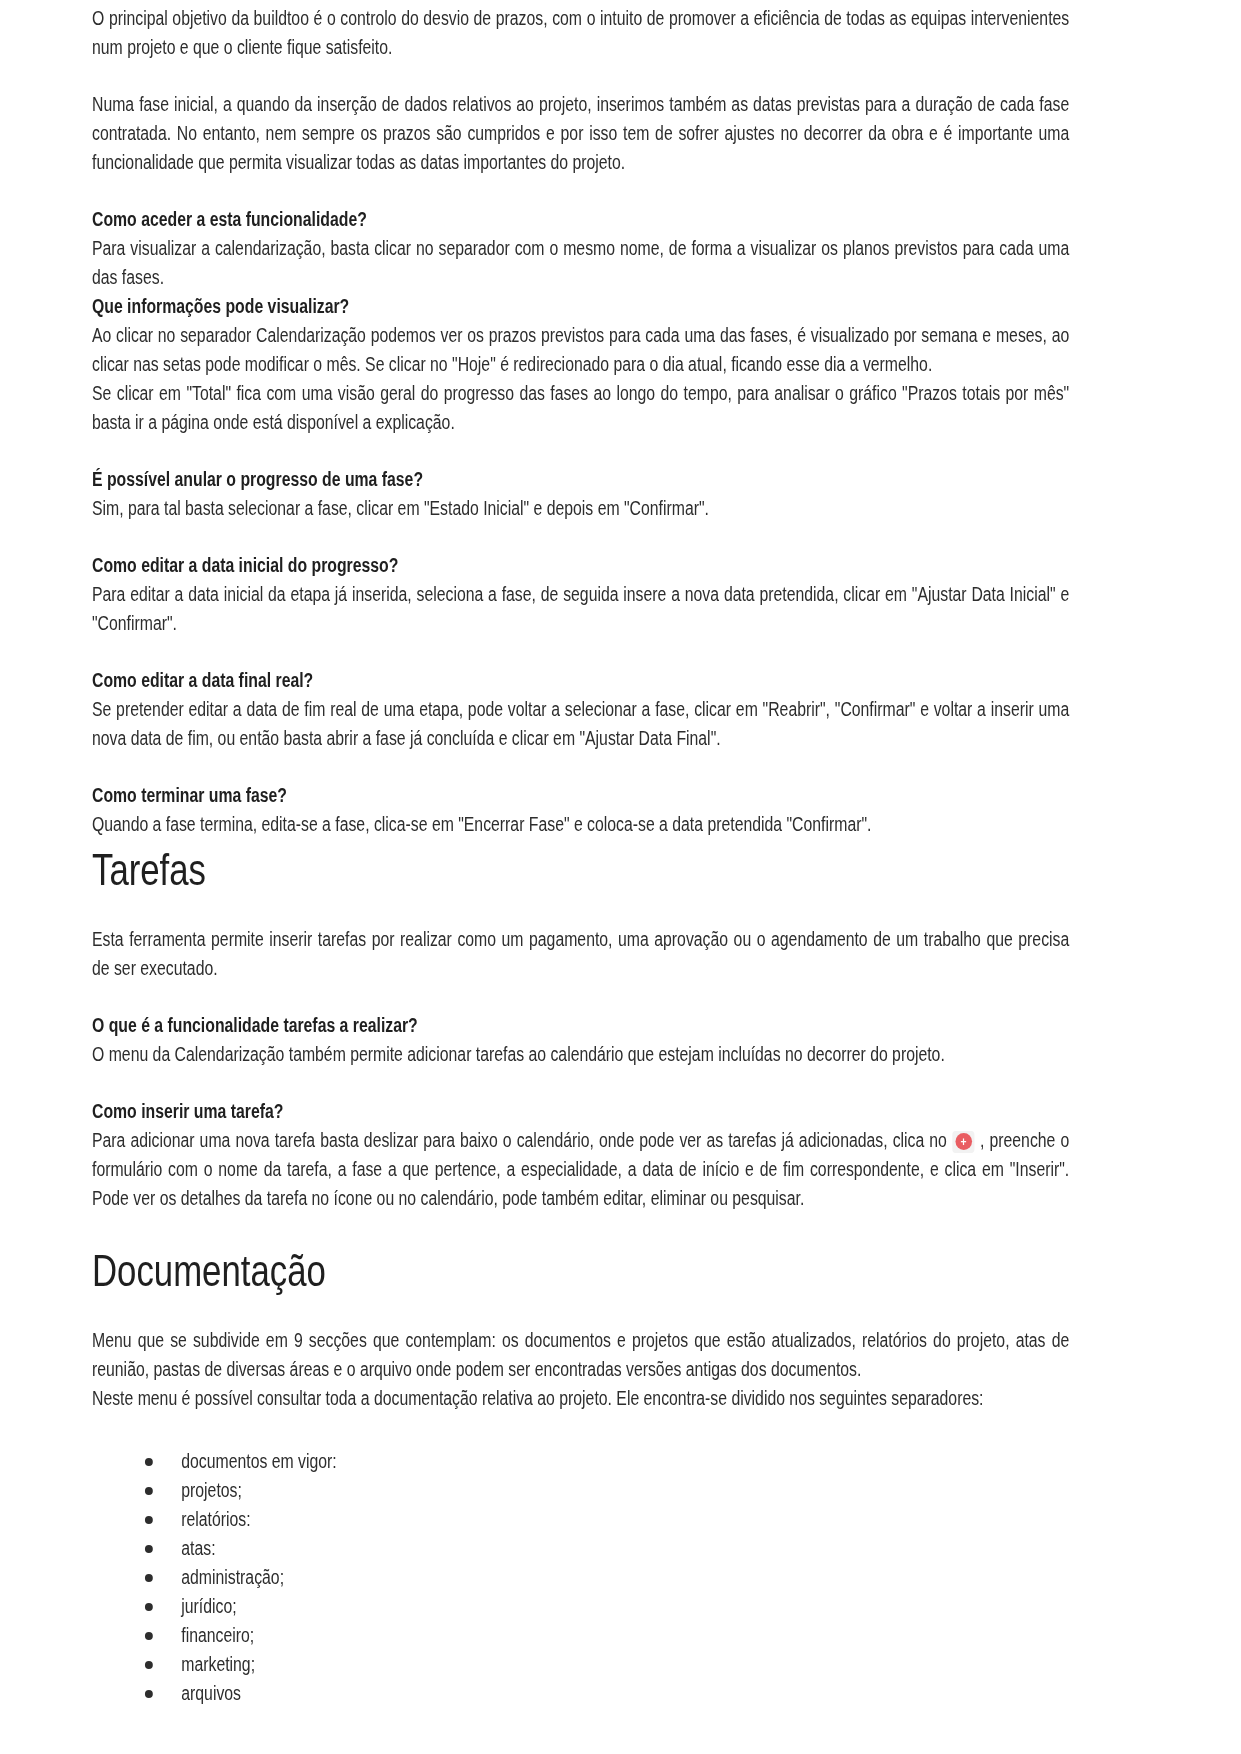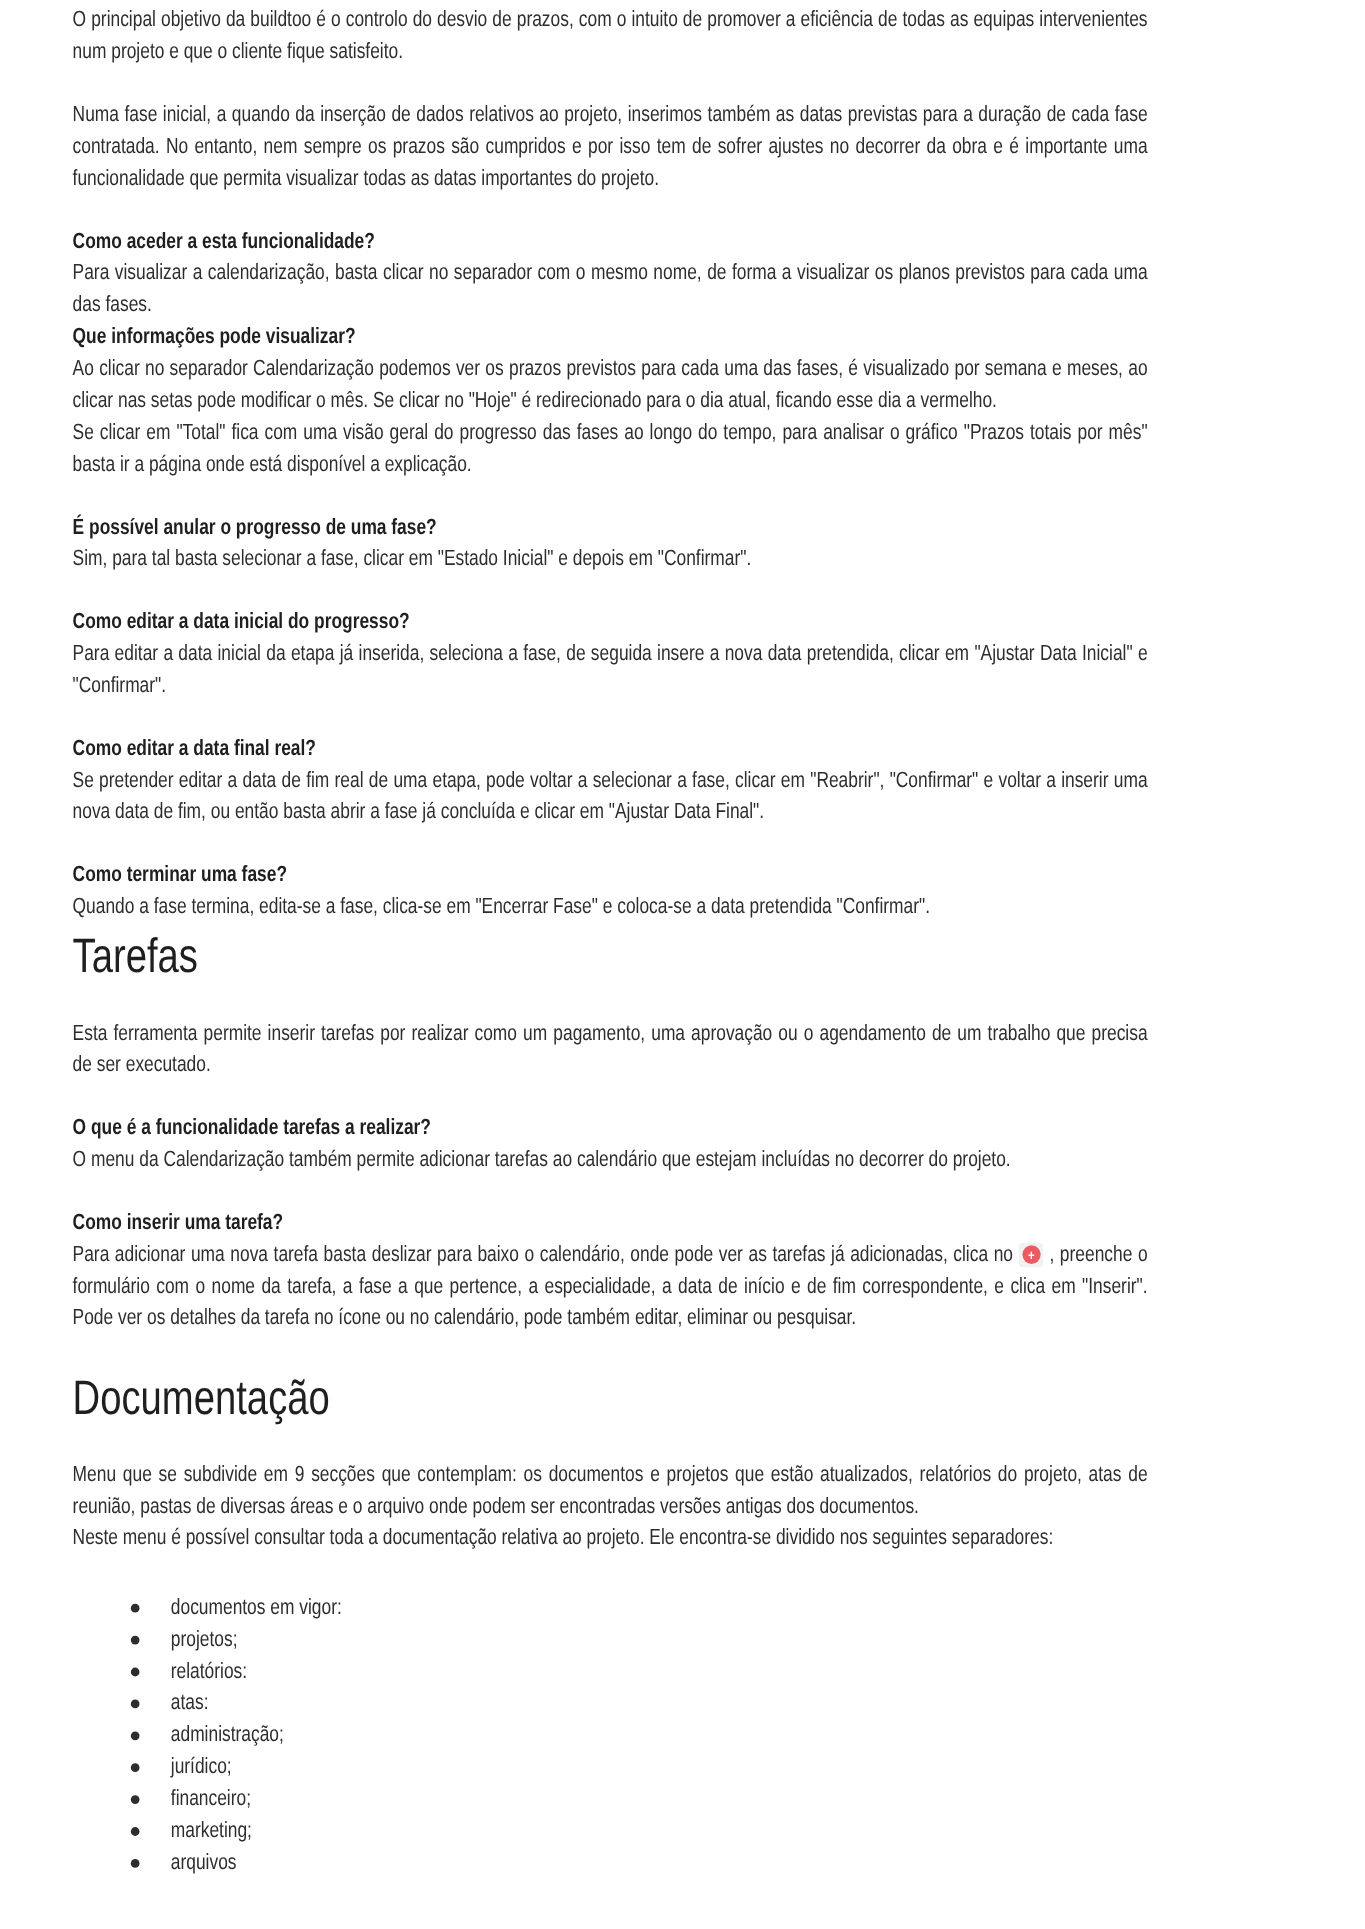--- a/index.html
+++ b/index.html
@@ -3,21 +3,21 @@
 <meta charset="utf-8">
 <style>
   * { box-sizing: border-box; }
   html, body { margin: 0; padding: 0; background: #ffffff; }
   body {
     width: 1241px;
     min-height: 1754px;
     font-family: "Liberation Sans", sans-serif;
     color: #2d2d2d;
   }
-  .page { padding: 4px 0 30px 66px; }
+  .page { padding: 4px 0 30px 92px; }
   
   .content {
     width: 1237px;
     transform: scaleX(0.79);
     transform-origin: 0 0;
   }
   p {
     margin: 0;
     font-size: 20px;
     line-height: 29px;

